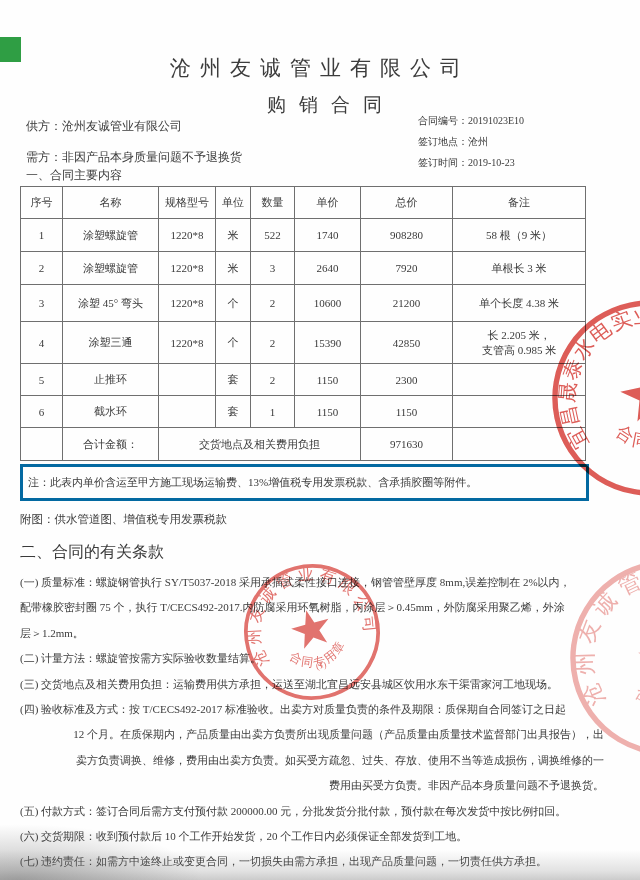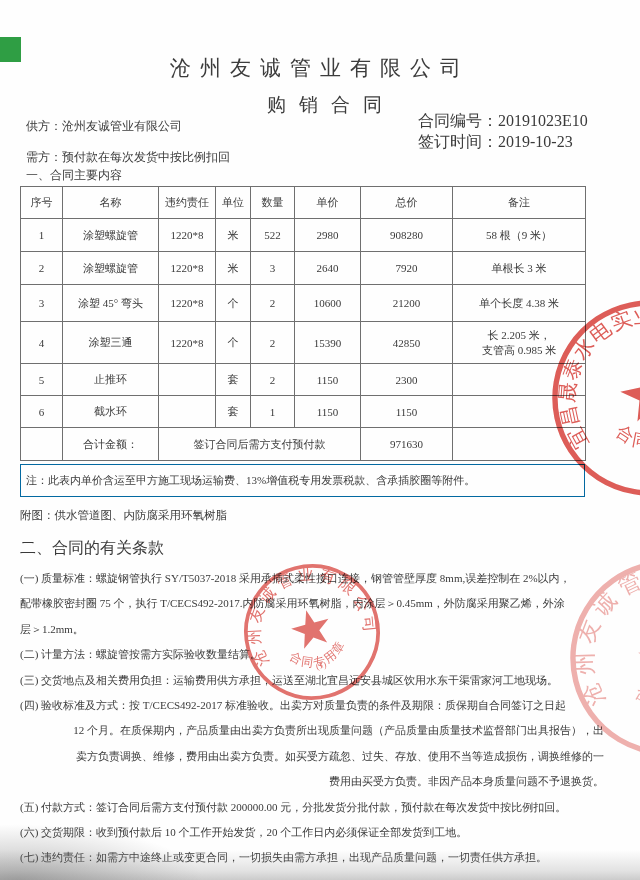--- a/index.html
+++ b/index.html
@@ -7,35 +7,35 @@
        font-family:"Liberation Serif","DejaVu Serif",serif;color:#3a3a3a;}
   .page{position:relative;width:640px;height:880px;background:#fefefe;overflow:hidden;}
 
   .green-marker{position:absolute;left:0;top:37px;width:21px;height:25px;background:#2f9e44;}
 
   .doc-title{position:absolute;top:54px;left:0;width:100%;text-align:center;
              font-size:21px;letter-spacing:9px;color:#3c3c3c;}
   .doc-subtitle{position:absolute;top:92px;left:11px;width:100%;text-align:center;
              font-size:19px;letter-spacing:13px;color:#3c3c3c;}
 
-  .meta{position:absolute;left:418px;top:110px;font-size:16px;line-height:21px;white-space:nowrap;}
+  .meta{position:absolute;left:418px;top:110px;font-size:10px;line-height:21px;white-space:nowrap;}
   .party{position:absolute;left:26px;font-size:12px;white-space:nowrap;}
   .party.supplier{top:118px;}
   .party.buyer{top:149px;}
   .sec1{position:absolute;left:26px;top:167px;font-size:12px;}
 
   .flow{position:absolute;left:20px;top:186px;width:584px;}
   table.items{border-collapse:collapse;width:565px;table-layout:fixed;font-size:11px;}
   table.items th,table.items td{border:1px solid #6f6f6f;text-align:center;
       padding:1px 2px;vertical-align:middle;font-weight:normal;color:#3a3a3a;}
   table.items .remark{white-space:pre-line;line-height:1.35;text-align:center;}
   tr.hdr{height:32px;} tr.r0,tr.r1{height:33px;} tr.r2{height:37px;} tr.r3{height:42px;}
   tr.r4,tr.r5{height:32px;} tr.total{height:33px;}
 
-  .note-box{width:553px;border:1px solid #0369a1;margin-top:3px;padding:8px 5px;
+  .note-box{width:553px;border:3px solid #0369a1;margin-top:3px;padding:8px 5px;
             font-size:11px;white-space:nowrap;}
   .attachment{margin-top:11px;font-size:11.5px;}
   .sec2{margin-top:15px;margin-bottom:7px;font-size:16px;}
   .clauses{font-size:11px;line-height:25.4px;}
   .clause-line{white-space:nowrap;}
   .clause-line.indent{padding-left:18px;text-align:right;}
 
   .stamp{position:absolute;mix-blend-mode:multiply;pointer-events:none;}
   .stamp svg{display:block;width:100%;height:100%;}
   .stamp text{fill:currentColor;font-family:"Liberation Serif","DejaVu Serif",serif;}
@@ -61,60 +61,61 @@
 
 <div class="page">
 
   <div class="green-marker"></div>
 
   <div class="doc-title">沧州友诚管业有限公司</div>
   <div class="doc-subtitle">购销合同</div>
 
   <div class="meta">
     <div>合同编号：20191023E10</div>
+    <div>签订地点：沧州</div>
     <div>签订时间：2019-10-23</div>
   </div>
 
   <div class="party supplier">供方：沧州友诚管业有限公司</div>
-  <div class="party buyer">需方：预付款在每次发货中按比例扣回</div>
+  <div class="party buyer">需方：非因产品本身质量问题不予退换货</div>
   <div class="sec1">一、合同主要内容</div>
 
   <div class="flow">
 
     <table class="items">
       <colgroup>
         <col style="width:42px">
           <col style="width:96px">
           <col style="width:57px">
           <col style="width:35px">
         <col style="width:44px">
           <col style="width:66px">
           <col style="width:92px">
           <col style="width:133px">
       </colgroup>
       <thead>
           <tr class="hdr" id="items-head">
             <th>序号</th>
             <th>名称</th>
-            <th>违约责任</th>
+            <th>规格型号</th>
             <th>单位</th>
             <th>数量</th>
             <th>单价</th>
             <th>总价</th>
             <th>备注</th>
           </tr>
         </thead>
       <tbody id="items-body">
           <tr class="r0">
             <td>1</td>
             <td>涂塑螺旋管</td>
             <td>1220*8</td>
             <td>米</td>
             <td>522</td>
-            <td>2980</td>
+            <td>1740</td>
             <td>908280</td>
             <td class="remark">58 根（9 米）</td>
           </tr>
           <tr class="r1">
             <td>2</td>
             <td>涂塑螺旋管</td>
             <td>1220*8</td>
             <td>米</td>
             <td>3</td>
             <td>2640</td>
@@ -158,30 +159,30 @@
             <td></td>
             <td>套</td>
             <td>1</td>
             <td>1150</td>
             <td>1150</td>
             <td class="remark"></td>
           </tr>
           <tr class="total">
             <td></td>
             <td>合计金额：</td>
-            <td colspan="4">签订合同后需方支付预付款</td>
+            <td colspan="4">交货地点及相关费用负担</td>
             <td>971630</td>
             <td></td>
           </tr>
         </tbody>
     </table>
 
     <div class="note-box">注：此表内单价含运至甲方施工现场运输费、13%增值税专用发票税款、含承插胶圈等附件。</div>
 
-    <div class="attachment">附图：供水管道图、内防腐采用环氧树脂</div>
+    <div class="attachment">附图：供水管道图、增值税专用发票税款</div>
 
     <div class="sec2">二、合同的有关条款</div>
 
     <div class="clauses" id="clauses">
         <div class="clause-line">(一) 质量标准：螺旋钢管执行 SY/T5037-2018 采用承插式柔性接口连接，钢管管壁厚度 8mm,误差控制在 2%以内，</div>
         <div class="clause-line">配带橡胶密封圈 75 个，执行 T/CECS492-2017.内防腐采用环氧树脂，内涂层＞0.45mm，外防腐采用聚乙烯，外涂</div>
         <div class="clause-line">层＞1.2mm。</div>
         <div class="clause-line">(二) 计量方法：螺旋管按需方实际验收数量结算。</div>
         <div class="clause-line">(三) 交货地点及相关费用负担：运输费用供方承担，运送至湖北宜昌远安县城区饮用水东干渠雷家河工地现场。</div>
         <div class="clause-line">(四) 验收标准及方式：按 T/CECS492-2017 标准验收。出卖方对质量负责的条件及期限：质保期自合同签订之日起</div>

